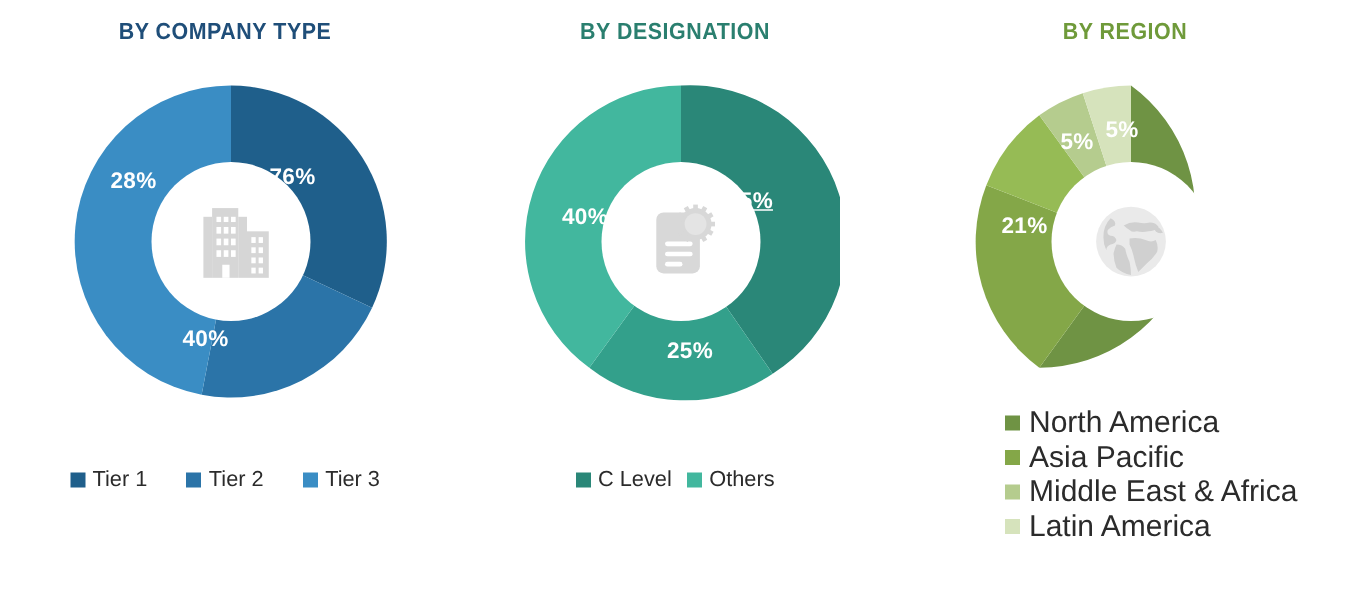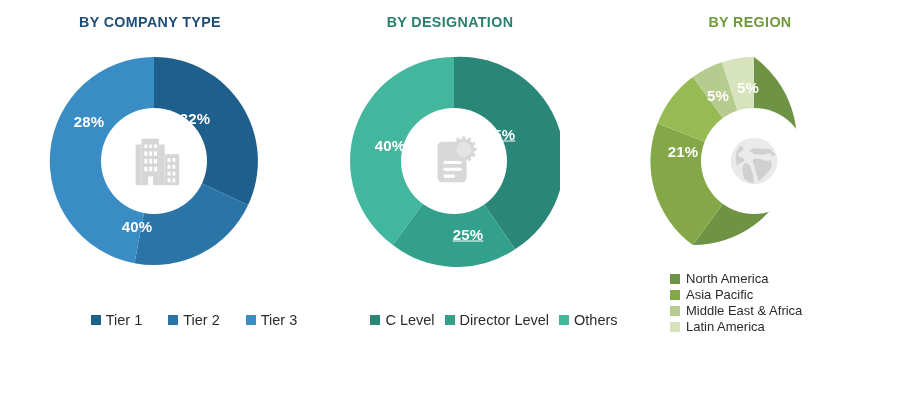--- a/index.html
+++ b/index.html
@@ -72,27 +72,26 @@
     top: 50%;
     transform: translate(-50%, -50%);
     width: 62px;
     height: 62px;
   }
   .center-icon svg { display: block; width: 100%; height: 100%; }
 
   
   .legend-h {
     position: absolute;
-    left: 12px;
+    left: 0;
     width: 300px;
     display: flex;
     justify-content: center;
     align-items: center;
     gap: 26px;
-    padding-left: 32px;
   }
   #legend-company { top: 313px; }
   #legend-designation { top: 313px; gap: 10px; }
 
   .legend-item {
     display: flex;
     align-items: center;
     gap: 5px;
     white-space: nowrap;
   }
@@ -112,21 +111,21 @@
   
   #legend-region {
     position: absolute;
     left: 70px;
     top: 272px;
     display: flex;
     flex-direction: column;
     gap: 3px;
   }
   #legend-region .legend-item { gap: 6px; }
-  #legend-region .legend-label { font-size: 13px; }
+  #legend-region .legend-label { font-size: 20px; }
 </style>
 </head>
 <body>
 
 <div class="board">
 
   <div class="panel" id="panel-company">
 
     <div class="panel-title" id="title-company">BY COMPANY TYPE</div>
 
@@ -134,21 +133,21 @@
       <svg class="donut-svg" viewBox="0 0 212 212">
 
         <path fill="#1f5f8b" d="M 106 106 L 106 2 A 104 104 0 0 1 200.07 150.09 Z"></path>
 
         <path fill="#2b74a8" d="M 106 106 L 200.07 150.09 A 104 104 0 0 1 86.42 208.18 Z"></path>
 
         <path fill="#3a8dc4" d="M 106 106 L 86.42 208.18 A 104 104 0 0 1 106 2 Z"></path>
         <circle cx="106" cy="106" r="53" fill="#ffffff"></circle>
       </svg>
 
-      <div class="pct" style="left:147px; top:63px;">32%</div>
+      <div class="pct" style="left:147px; top:63px;">76%</div>
       <div class="pct" style="left:89px; top:171px;">40%</div>
       <div class="pct" style="left:41px; top:66px;">28%</div>
 
       <div class="center-icon">
         <svg viewBox="0 0 64 64">
           <g fill="#d6d6d6">
             <rect x="13" y="15" width="6" height="42"></rect>
             <rect x="19" y="9" width="18" height="48"></rect>
             <rect x="37" y="15" width="6" height="42"></rect>
             <rect x="43" y="25" width="15" height="32"></rect>
@@ -205,21 +204,21 @@
 
         <path fill="#2a8778" d="M 106 106 L 106 2 A 104 104 0 0 1 167.12 194.13 Z"></path>
 
         <path fill="#33a08b" d="M 106 106 L 167.12 194.13 A 104 104 0 0 1 44.88 190.12 Z"></path>
 
         <path fill="#42b79e" d="M 106 106 L 44.88 190.12 A 104 104 0 0 1 106 2 Z"></path>
         <circle cx="106" cy="106" r="53" fill="#ffffff"></circle>
       </svg>
 
       <div class="pct" style="left:152px; top:79px;text-decoration:underline;">35%</div>
-      <div class="pct" style="left:120px; top:179px;text-decoration:underline;">25%</div>
+      <div class="pct" style="left:112px; top:179px;">25%</div>
       <div class="pct" style="left:42px; top:90px;">40%</div>
 
       <div class="center-icon">
         <svg viewBox="0 0 64 64">
           <rect x="15" y="12" width="30" height="42" rx="5" ry="5" fill="#d8d8d8"></rect>
           <g fill="#ffffff">
             <rect x="21" y="32" width="19" height="3.2" rx="1.6"></rect>
             <rect x="21" y="39" width="19" height="3.2" rx="1.6"></rect>
             <rect x="21" y="46" width="12" height="3.2" rx="1.6"></rect>
           </g>
@@ -244,24 +243,20 @@
         </svg>
       </div>
     </div>
 
     <div class="legend-h" id="legend-designation">
       <div class="legend-item">
         <span class="swatch" style="background:#2a8778;"></span>
         <span class="legend-label">C Level</span>
       </div>
       <div class="legend-item">
-        <span class="swatch" style="background:#33a08b;"></span>
-        <span class="legend-label">Director Level</span>
-      </div>
-      <div class="legend-item">
         <span class="swatch" style="background:#42b79e;"></span>
         <span class="legend-label">Others</span>
       </div>
     </div>
   </div>
 
   <div class="panel" id="panel-region">
 
     <div class="panel-title" id="title-region">BY REGION</div>
 

